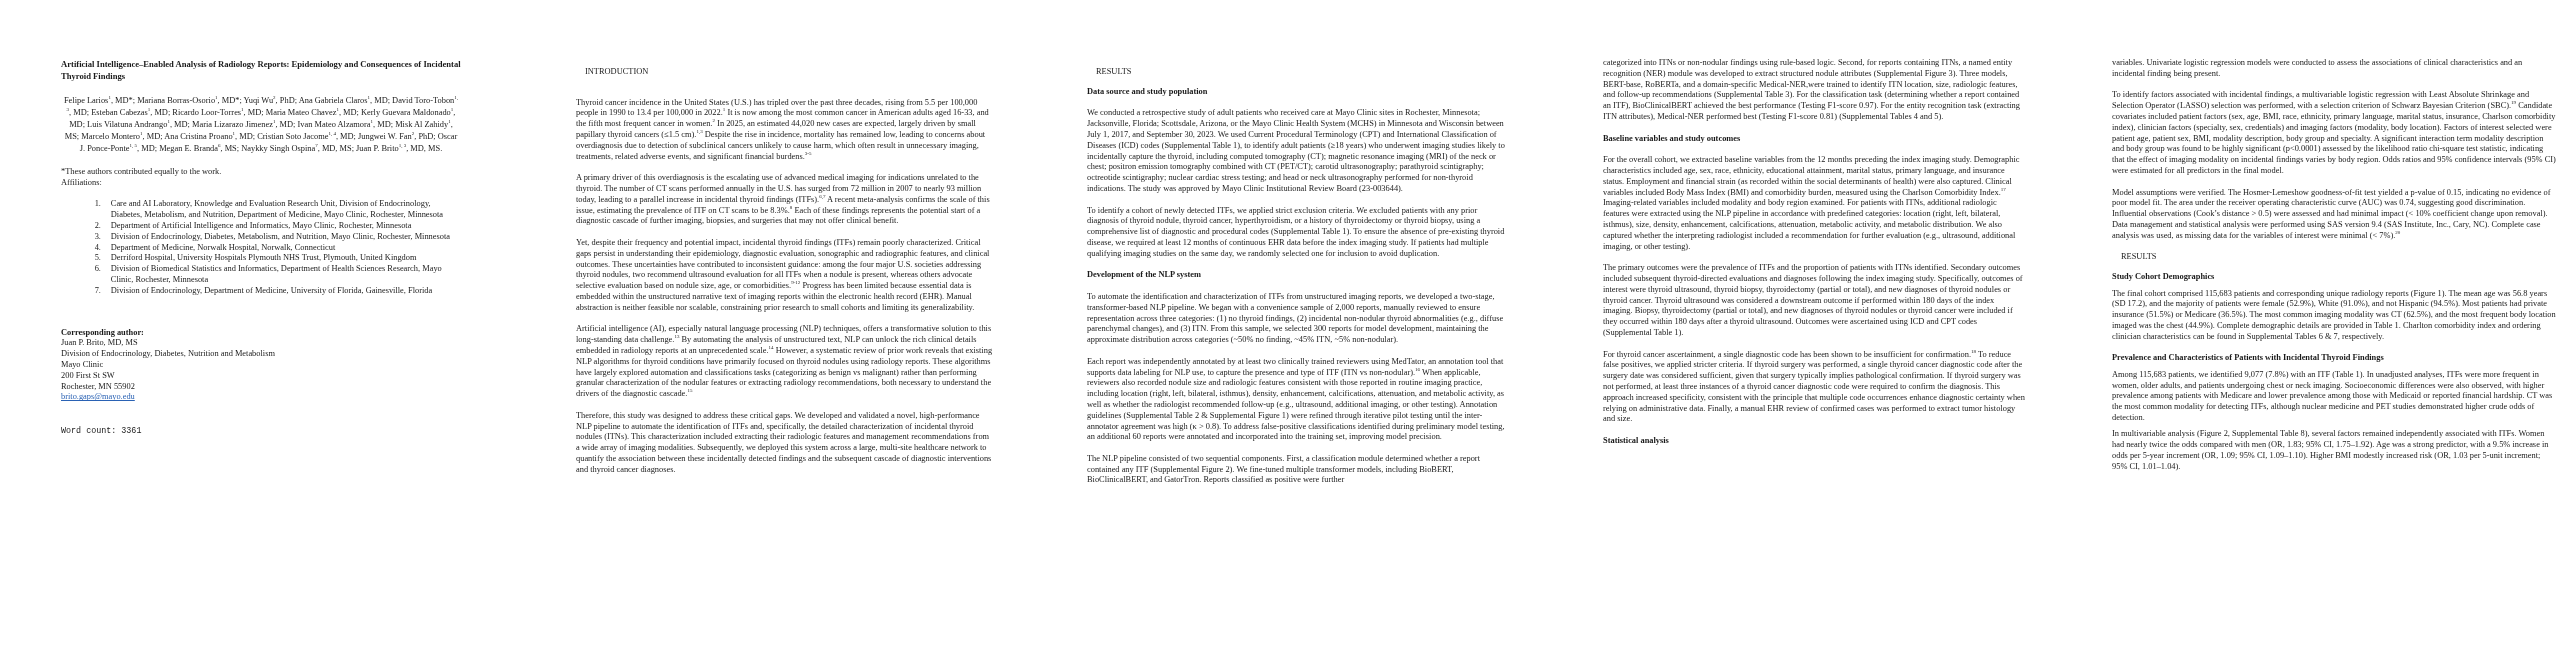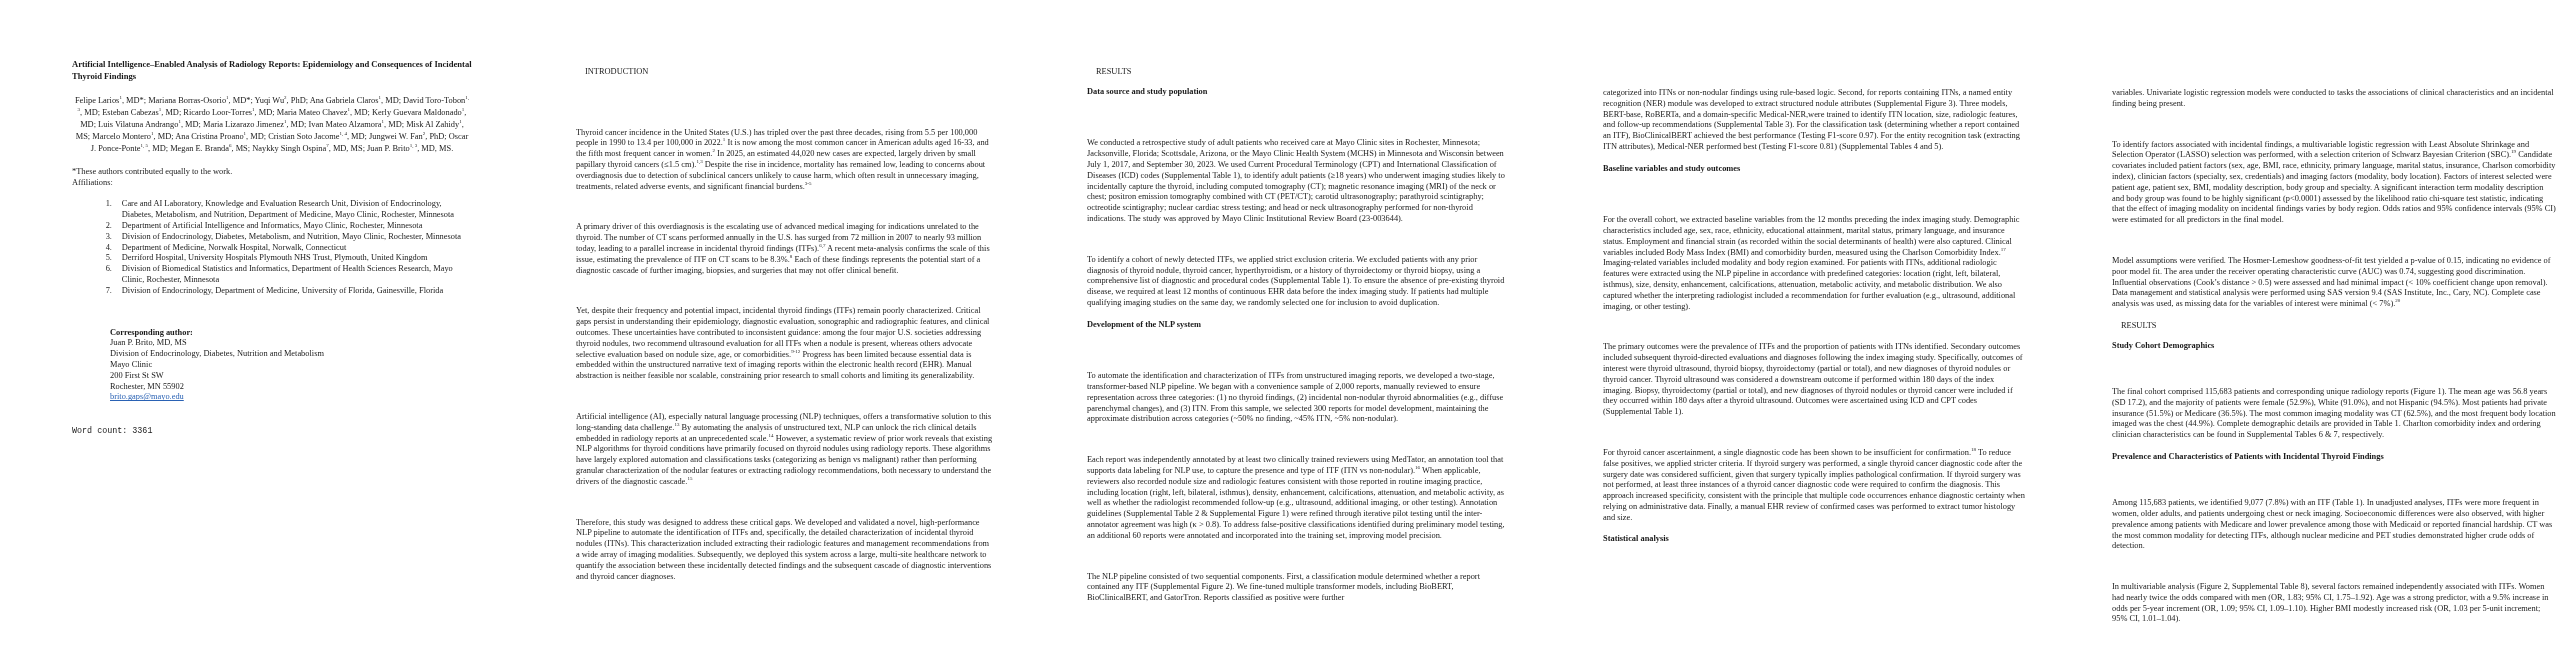--- a/index.html
+++ b/index.html
@@ -2,37 +2,37 @@
 <html style="font-size:9px"><head>
   <meta charset="utf-8">
   <style>
     html, body { margin: 0; padding: 0; background: #ffffff; }
     body {
       width: 2576px; height: 667px; position: relative; overflow: hidden;
       font-family: "Liberation Serif", "DejaVu Serif", serif;
       color: #1a1a1a; font-size: 8.4px; line-height: 10.8px;
     }
     .page { position: absolute; top: 58px; }
-    #p1 { left: 72px; width: 400px; }
+    #p1 { left: 61px; width: 400px; }
     #p2 { left: 576px; width: 417px; }
     #p3 { left: 1087px; width: 422px; }
     #p4 { left: 1603px; width: 422px; }
     #p5 { left: 2112px; width: 445px; }
     p { margin: 0; }
-    .para { margin-bottom: 10.8px; margin-top: 30px; }
+    .para { margin-bottom: 10.8px; }
     .h-main { font-weight: normal; margin: 9px; }
     .h-sub { font-weight: bold; margin: 0; }
     .gap { height: 10.8px; }
     .title { font-weight: bold; font-size: 8.6px; line-height: 12.2px; margin-bottom: 12.2px; }
     .authors { text-align: center; margin: 0 2.2px 12.2px 2.2px; line-height: 12px; }
     sup { font-size: 5px; line-height: 0; vertical-align: super; }
     .aff-list { margin: 11px; padding-left: 31px; }
     .aff-list li { padding-left: 7.8px; }
     .link { color: #2a62b4; text-decoration: underline; }
-    .corr { margin-top: 31px; margin-left: 38px; }
+    .corr { margin-top: 31px; }
     .wordcount { margin-top: 23px; font-family: Liberation Mono, monospace; }
   </style>
 </head>
 <body>
 
 <div class="page" id="p1">
   <p class="title">Artificial Intelligence–Enabled Analysis of Radiology Reports: Epidemiology and Consequences of Incidental Thyroid Findings</p>
   <p class="authors"><span>Felipe Larios</span><sup>1</sup>, MD*; <span>Mariana Borras-Osorio</span><sup>1</sup>, MD*; <span>Yuqi Wu</span><sup>2</sup>, PhD; <span>Ana Gabriela Claros</span><sup>1</sup>, MD; <span>David Toro-Tobon</span><sup>1, 3</sup>, MD; <span>Esteban Cabezas</span><sup>1</sup>, MD; <span>Ricardo Loor-Torres</span><sup>1</sup>, MD; <span>Maria Mateo Chavez</span><sup>1</sup>, MD; <span>Kerly Guevara Maldonado</span><sup>1</sup>, MD; <span>Luis Vilatuna Andrango</span><sup>1</sup>, MD; <span>Maria Lizarazo Jimenez</span><sup>1</sup>, MD; <span>Ivan Mateo Alzamora</span><sup>1</sup>, MD; <span>Misk Al Zahidy</span><sup>1</sup>, MS; <span>Marcelo Montero</span><sup>1</sup>, MD; <span>Ana Cristina Proano</span><sup>1</sup>, MD; <span>Cristian Soto Jacome</span><sup>1, 4</sup>, MD; <span>Jungwei W. Fan</span><sup>2</sup>, PhD; <span>Oscar J. Ponce-Ponte</span><sup>1, 5</sup>, MD; <span>Megan E. Branda</span><sup>6</sup>, MS; <span>Naykky Singh Ospina</span><sup>7</sup>, MD, MS; <span>Juan P. Brito</span><sup>1, 3</sup>, MD, MS.</p>
   <p>*These authors contributed equally to the work.</p>
   <p>Affiliations:</p>
@@ -85,21 +85,21 @@
   <p class="h-sub">Baseline variables and study outcomes</p>
   <div class="gap"></div>
   <p class="para">For the overall cohort, we extracted baseline variables from the 12 months preceding the index imaging study. Demographic characteristics included age, sex, race, ethnicity, educational attainment, marital status, primary language, and insurance status. Employment and financial strain (as recorded within the social determinants of health) were also captured. Clinical variables included Body Mass Index (BMI) and comorbidity burden, measured using the Charlson Comorbidity Index.<sup>17</sup> Imaging-related variables included modality and body region examined. For patients with ITNs, additional radiologic features were extracted using the NLP pipeline in accordance with predefined categories: location (right, left, bilateral, isthmus), size, density, enhancement, calcifications, attenuation, metabolic activity, and metabolic distribution. We also captured whether the interpreting radiologist included a recommendation for further evaluation (e.g., ultrasound, additional imaging, or other testing).</p>
   <p class="para">The primary outcomes were the prevalence of ITFs and the proportion of patients with ITNs identified. Secondary outcomes included subsequent thyroid-directed evaluations and diagnoses following the index imaging study. Specifically, outcomes of interest were thyroid ultrasound, thyroid biopsy, thyroidectomy (partial or total), and new diagnoses of thyroid nodules or thyroid cancer. Thyroid ultrasound was considered a downstream outcome if performed within 180 days of the index imaging. Biopsy, thyroidectomy (partial or total), and new diagnoses of thyroid nodules or thyroid cancer were included if they occurred within 180 days after a thyroid ultrasound. Outcomes were ascertained using ICD and CPT codes (Supplemental Table 1).</p>
   <p class="para">For thyroid cancer ascertainment, a single diagnostic code has been shown to be insufficient for confirmation.<sup>18</sup> To reduce false positives, we applied stricter criteria. If thyroid surgery was performed, a single thyroid cancer diagnostic code after the surgery date was considered sufficient, given that surgery typically implies pathological confirmation. If thyroid surgery was not performed, at least three instances of a thyroid cancer diagnostic code were required to confirm the diagnosis. This approach increased specificity, consistent with the principle that multiple code occurrences enhance diagnostic certainty when relying on administrative data. Finally, a manual EHR review of confirmed cases was performed to extract tumor histology and size.</p>
   <p class="h-sub">Statistical analysis</p>
   <div class="gap"></div>
 </div>
 
 <div class="page" id="p5">
-  <p class="para">variables. Univariate logistic regression models were conducted to tasks the associations of clinical characteristics and an incidental finding being present.</p>
+  <p class="para">variables. Univariate logistic regression models were conducted to assess the associations of clinical characteristics and an incidental finding being present.</p>
   <p class="para">To identify factors associated with incidental findings, a multivariable logistic regression with Least Absolute Shrinkage and Selection Operator (LASSO) selection was performed, with a selection criterion of Schwarz Bayesian Criterion (SBC).<sup>19</sup> Candidate covariates included patient factors (sex, age, BMI, race, ethnicity, primary language, marital status, insurance, Charlson comorbidity index), clinician factors (specialty, sex, credentials) and imaging factors (modality, body location).  Factors of interest selected were patient age, patient sex, BMI, modality description, body group and specialty.  A significant interaction term modality description and body group was found to be highly significant (p&lt;0.0001) assessed by the likelihood ratio chi-square test statistic, indicating that the effect of imaging modality on incidental findings varies by body region. Odds ratios and 95% confidence intervals (95% CI) were estimated for all predictors in the final model.</p>
   <p class="para">Model assumptions were verified. The Hosmer-Lemeshow goodness-of-fit test yielded a p-value of 0.15, indicating no evidence of poor model fit. The area under the receiver operating characteristic curve (AUC) was 0.74, suggesting good discrimination. Influential observations (Cook’s distance &gt; 0.5) were assessed and had minimal impact (&lt; 10% coefficient change upon removal). Data management and statistical analysis were performed using SAS version 9.4 (SAS Institute, Inc., Cary, NC). Complete case analysis was used, as missing data for the variables of interest were minimal (&lt; 7%).<sup>20</sup></p>
   <p class="h-main">RESULTS</p>
   <p class="h-sub">Study Cohort Demographics</p>
   <div class="gap" style="height:5.6px"></div>
   <p class="para">The final cohort comprised 115,683 patients and corresponding unique radiology reports (Figure 1). The mean age was 56.8 years (SD 17.2), and the majority of patients were female (52.9%), White (91.0%), and not Hispanic (94.5%). Most patients had private insurance (51.5%) or Medicare (36.5%). The most common imaging modality was CT (62.5%), and the most frequent body location imaged was the chest (44.9%). Complete demographic details are provided in Table 1. Charlton comorbidity index and ordering clinician characteristics can be found in Supplemental Tables 6 &amp; 7, respectively.</p>
   <p class="h-sub">Prevalence and Characteristics of Patients with Incidental Thyroid Findings</p>
   <div class="gap" style="height:5.6px"></div>
   <p class="para" style="margin-bottom:5.6px">Among 115,683 patients, we identified 9,077 (7.8%) with an ITF (Table 1). In unadjusted analyses, ITFs were more frequent in women, older adults, and patients undergoing chest or neck imaging. Socioeconomic differences were also observed, with higher prevalence among patients with Medicare and lower prevalence among those with Medicaid or reported financial hardship. CT was the most common modality for detecting ITFs, although nuclear medicine and PET studies demonstrated higher crude odds of detection.</p>
   <p class="para">In multivariable analysis (Figure 2, Supplemental Table 8), several factors remained independently associated with ITFs. Women had nearly twice the odds compared with men (OR, 1.83; 95% CI, 1.75–1.92). Age was a strong predictor, with a 9.5% increase in odds per 5-year increment (OR, 1.09; 95% CI, 1.09–1.10). Higher BMI modestly increased risk (OR, 1.03 per 5-unit increment; 95% CI, 1.01–1.04).</p>

